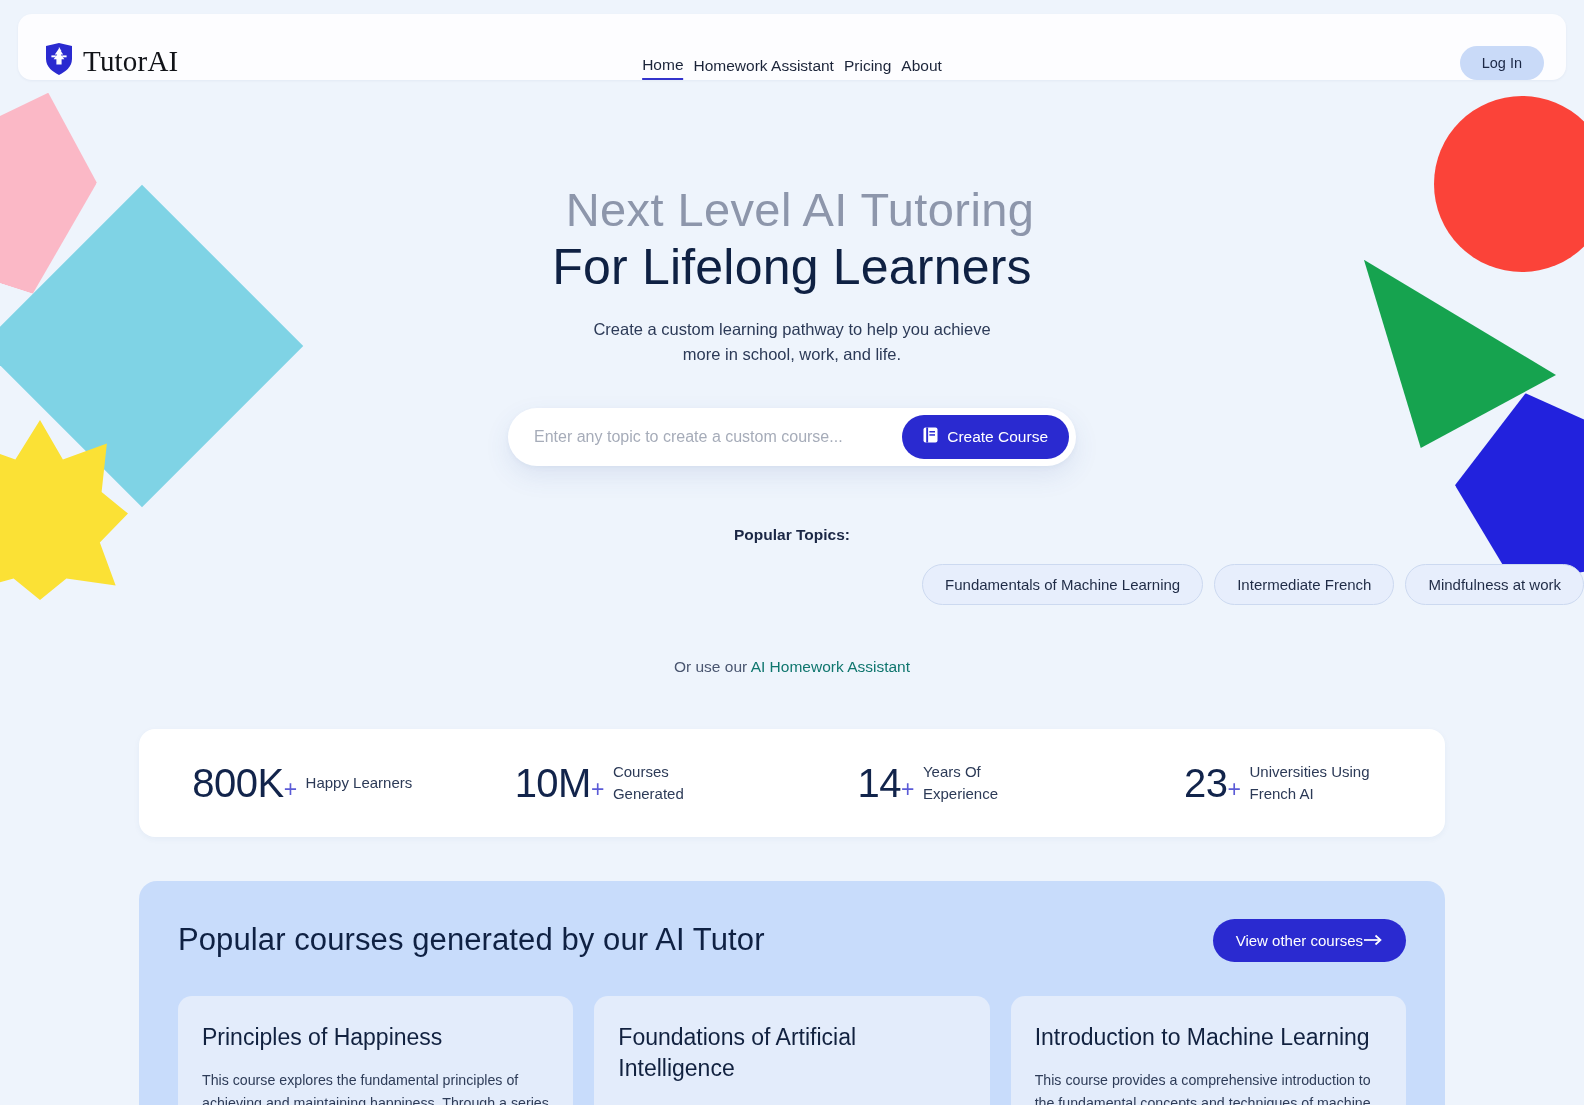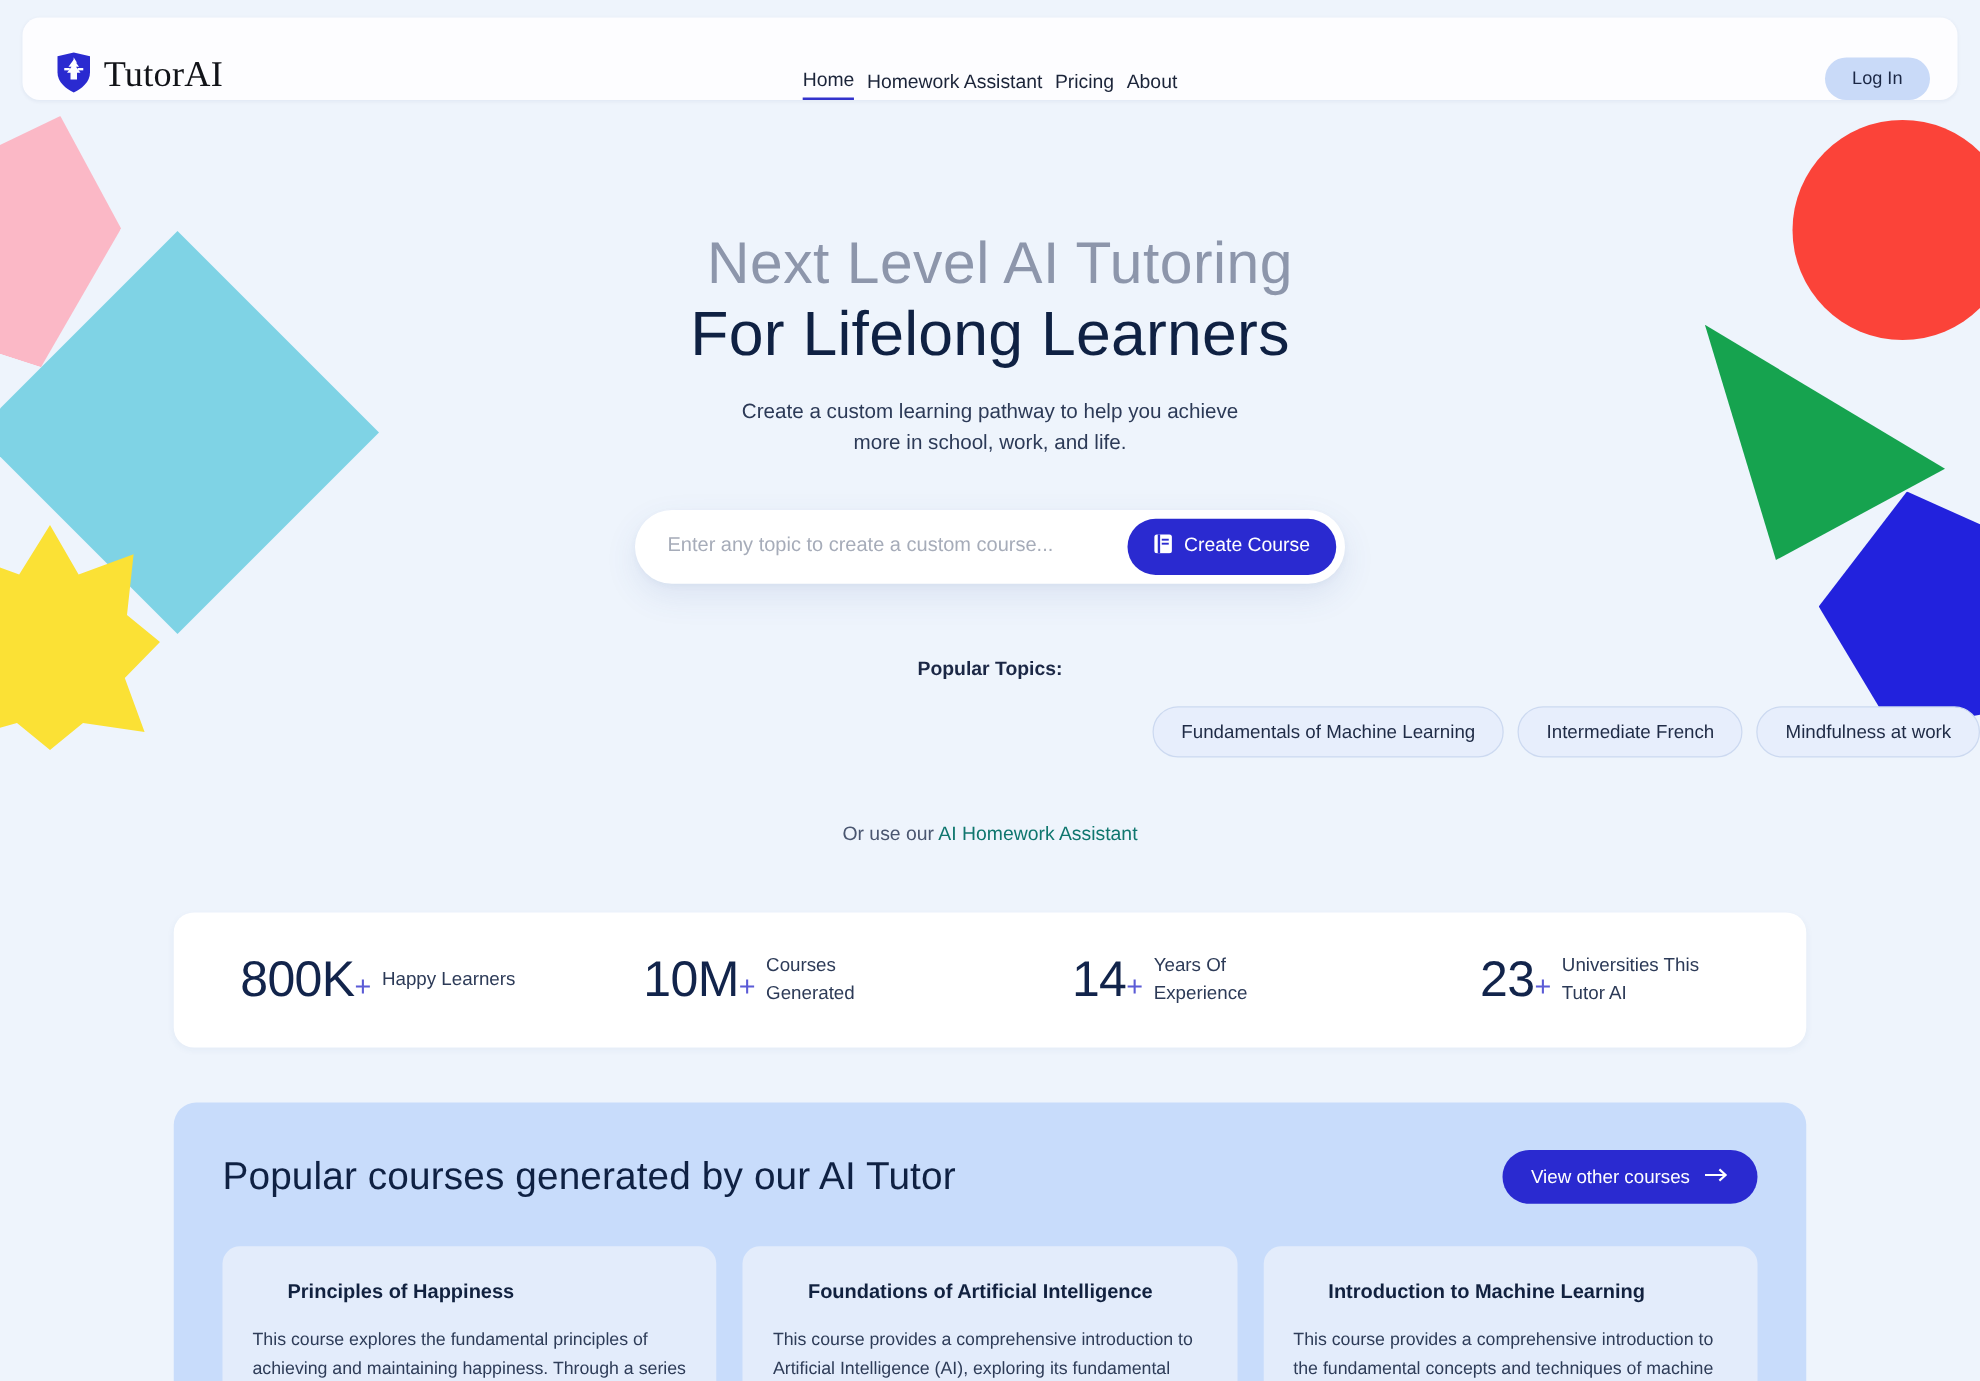--- a/index.html
+++ b/index.html
@@ -284,21 +284,20 @@
   }
   .courses-title {
     font-size: 31px;
     font-weight: 400;
     color: #0f2143;
     letter-spacing: .1px;
   }
   .view-btn {
     display: flex;
     align-items: flex-start;
-    gap: 11px;
     background: #2a2ad0;
     color: #fff;
     border: none;
     border-radius: 999px;
     font-size: 15px;
     font-family: "Liberation Sans", sans-serif;
     padding: 13px 23px;
     cursor: pointer;
     white-space: nowrap;
   }
@@ -310,25 +309,24 @@
   }
   .course-card {
     background: #e3ecfb;
     border-radius: 14px 14px 0 0;
     padding: 26px 24px 0 24px;
     min-height: 180px;
     overflow: hidden;
     cursor: pointer;
   }
   .course-title {
-    font-size: 16px;
-    font-weight: 700;
+    font-size: 23px;
+    font-weight: 400;
     color: #11213f;
     line-height: 1.36;
-    margin-left: 28px;
   }
   .course-desc {
     margin-top: 16px;
     font-size: 14.2px;
     line-height: 1.62;
     color: #2e3c58;
   }
 </style>
 </head>
 <body>
@@ -417,21 +415,21 @@
     <span class="stat-label">Courses Generated</span>
   </div>
 
   <div class="stat">
     <span class="stat-value"><span>14</span><span class="stat-plus">+</span></span>
     <span class="stat-label">Years Of Experience</span>
   </div>
 
   <div class="stat">
     <span class="stat-value"><span>23</span><span class="stat-plus">+</span></span>
-    <span class="stat-label">Universities This Tutor AI</span>
+    <span class="stat-label">Universities Using French AI</span>
   </div>
 
 </div>
 
 <div class="courses">
 
   <div class="courses-head">
     <div class="courses-title">Popular courses generated by our AI Tutor</div>
     <button class="view-btn">
       <span>View other courses</span>

